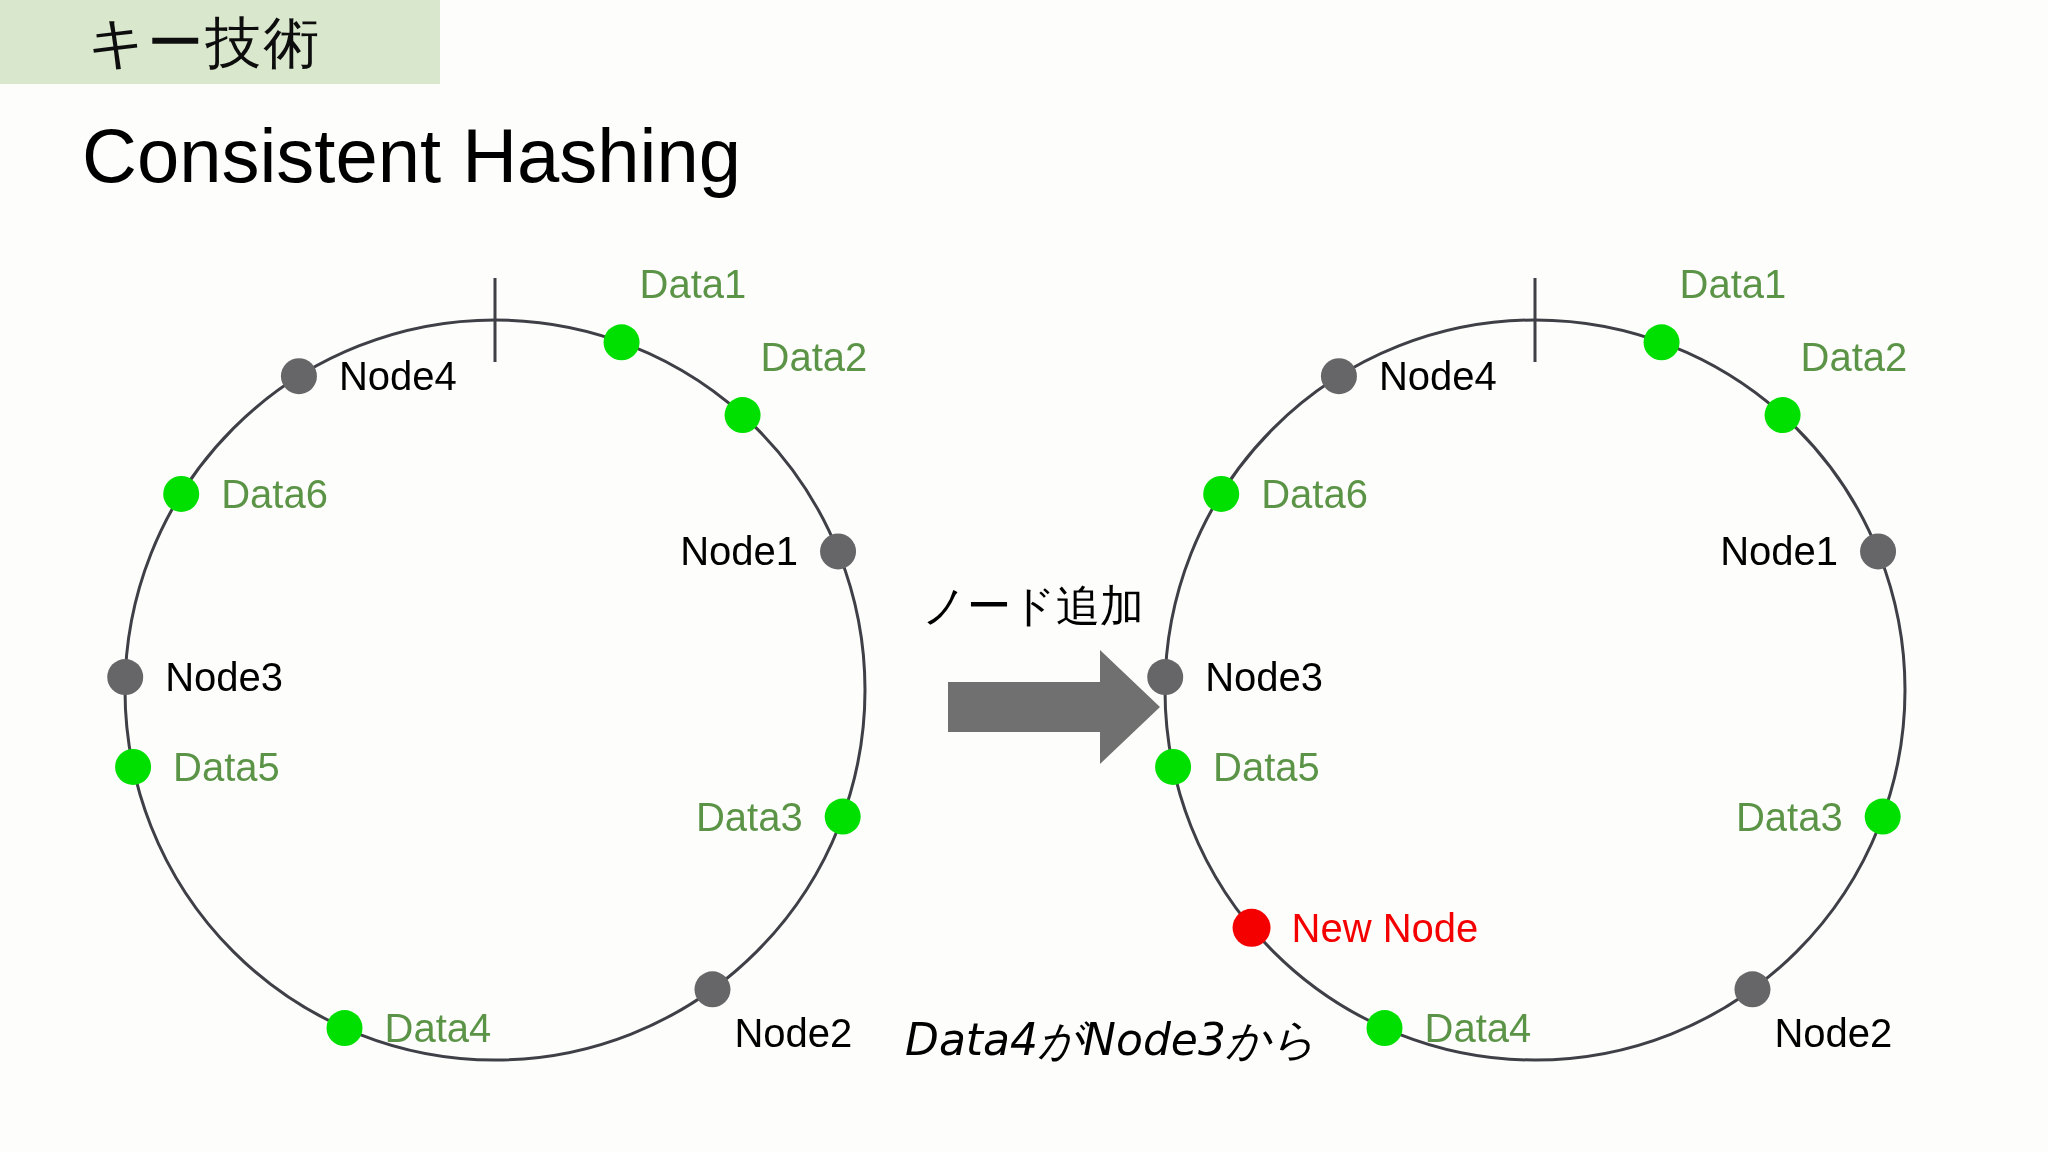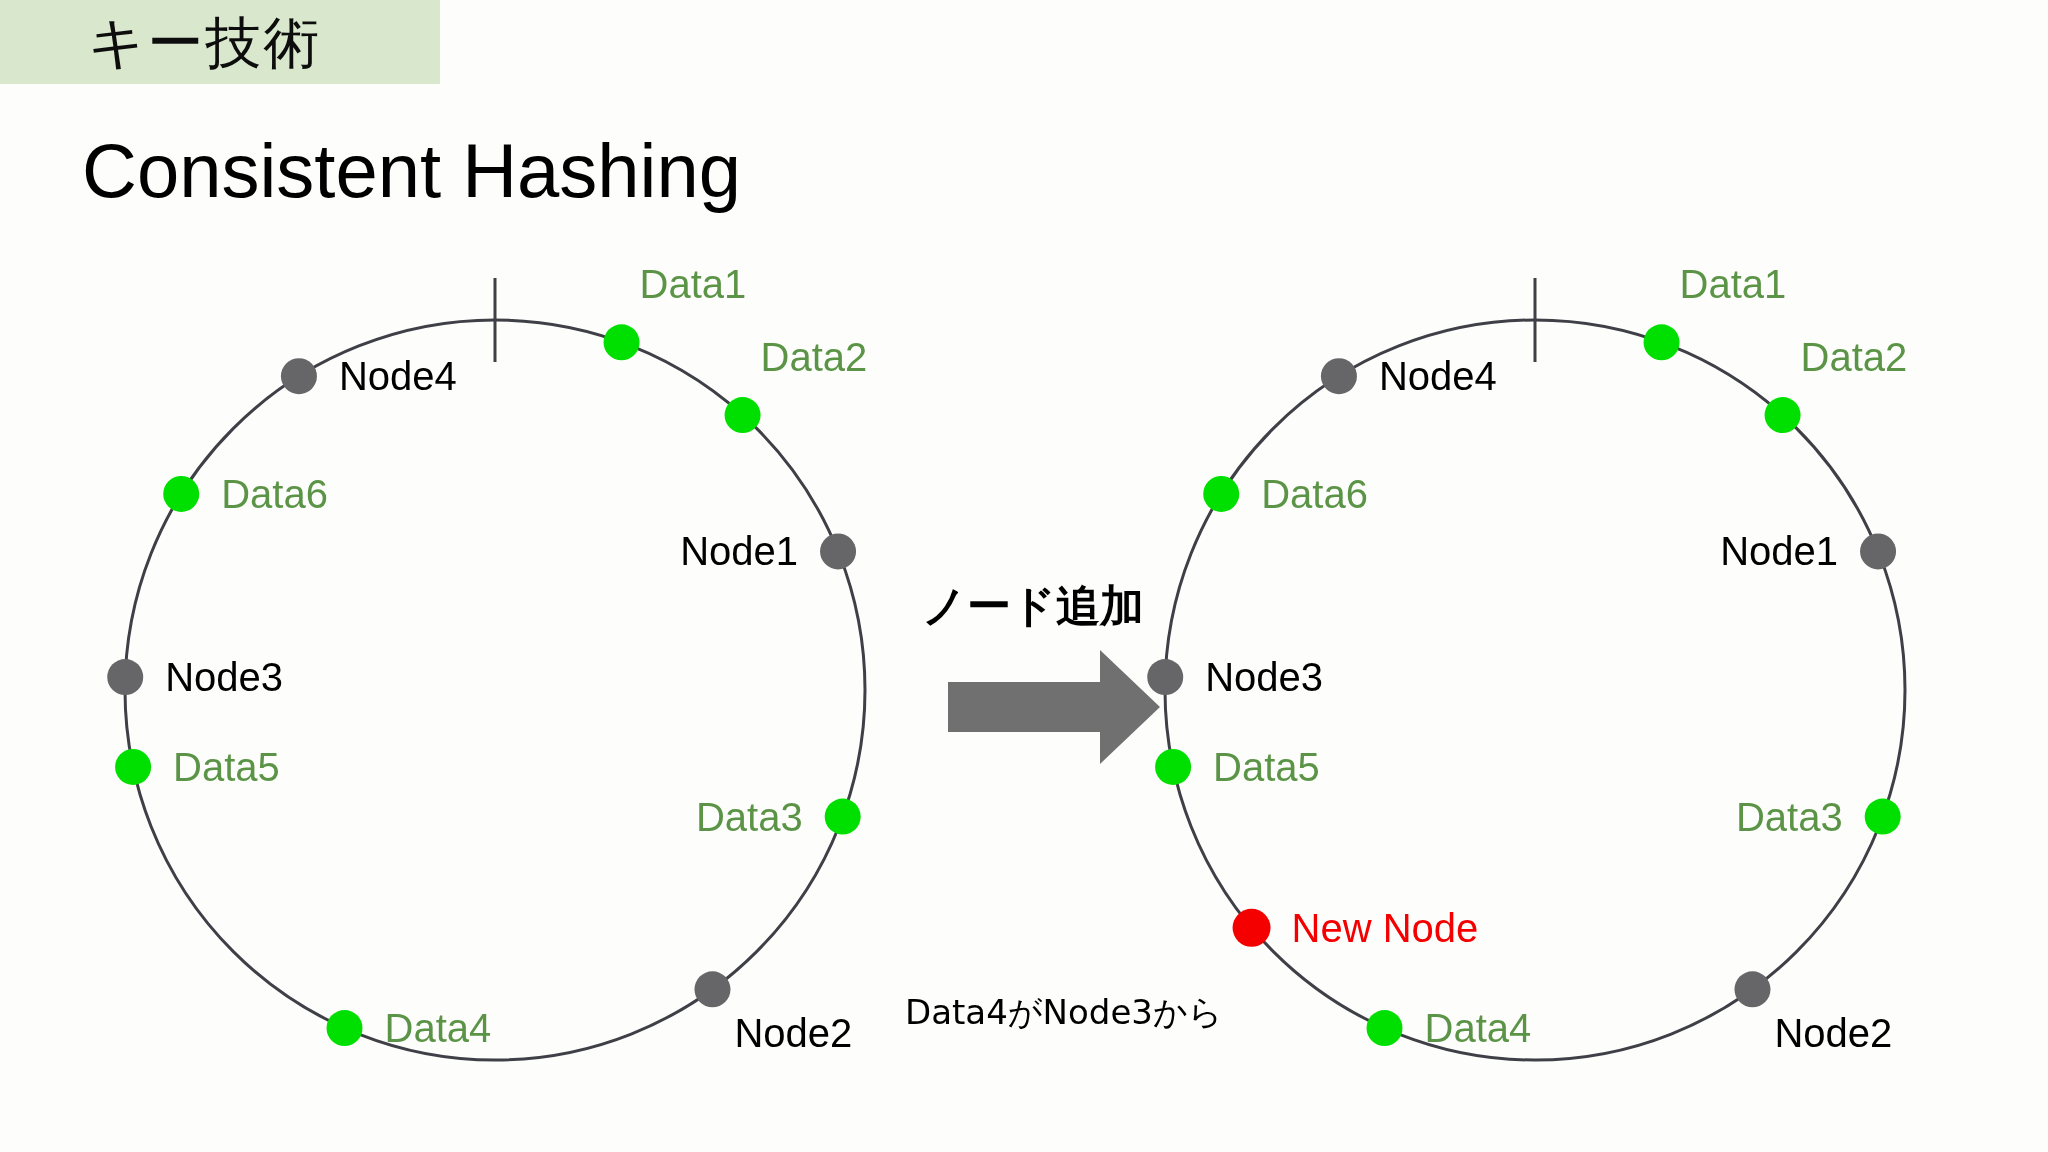--- a/index.html
+++ b/index.html
@@ -34,21 +34,21 @@
     color: #0d0d0d;
     font-family: "DejaVu Sans", "Liberation Sans", sans-serif;
     font-weight: 400;
     white-space: nowrap;
     letter-spacing: 2px;
   }
   
   #slide-title {
     position: absolute;
     left: 82px;
-    top: 125px;
+    top: 110px;
     font-size: 76px;
     line-height: 92px;
     color: #000000;
     font-weight: 400;
     white-space: nowrap;
   }
   
   #diagram {
     position: absolute;
     left: 0;
@@ -81,27 +81,27 @@
     position: absolute;
     font-family: "DejaVu Sans", "Liberation Sans", sans-serif;
     color: #000000;
     white-space: nowrap;
   }
   #caption-add {
     left: 922px;
     top: 578px;
     font-size: 44px;
     line-height: 56px;
-    font-weight: bold;
   }
   #caption-move {
     left: 905px;
-    top: 984px;
-    font-size: 34px;
+    top: 1012px;
+    font-size: 44px;
     line-height: 56px;
+    font-style: italic;
   }
   #caption-move div { }
 </style>
 </head>
 <body>
 
 <div id="slide">
 
   <div id="header-band"></div>
   <div id="header-title">キー技術</div>

